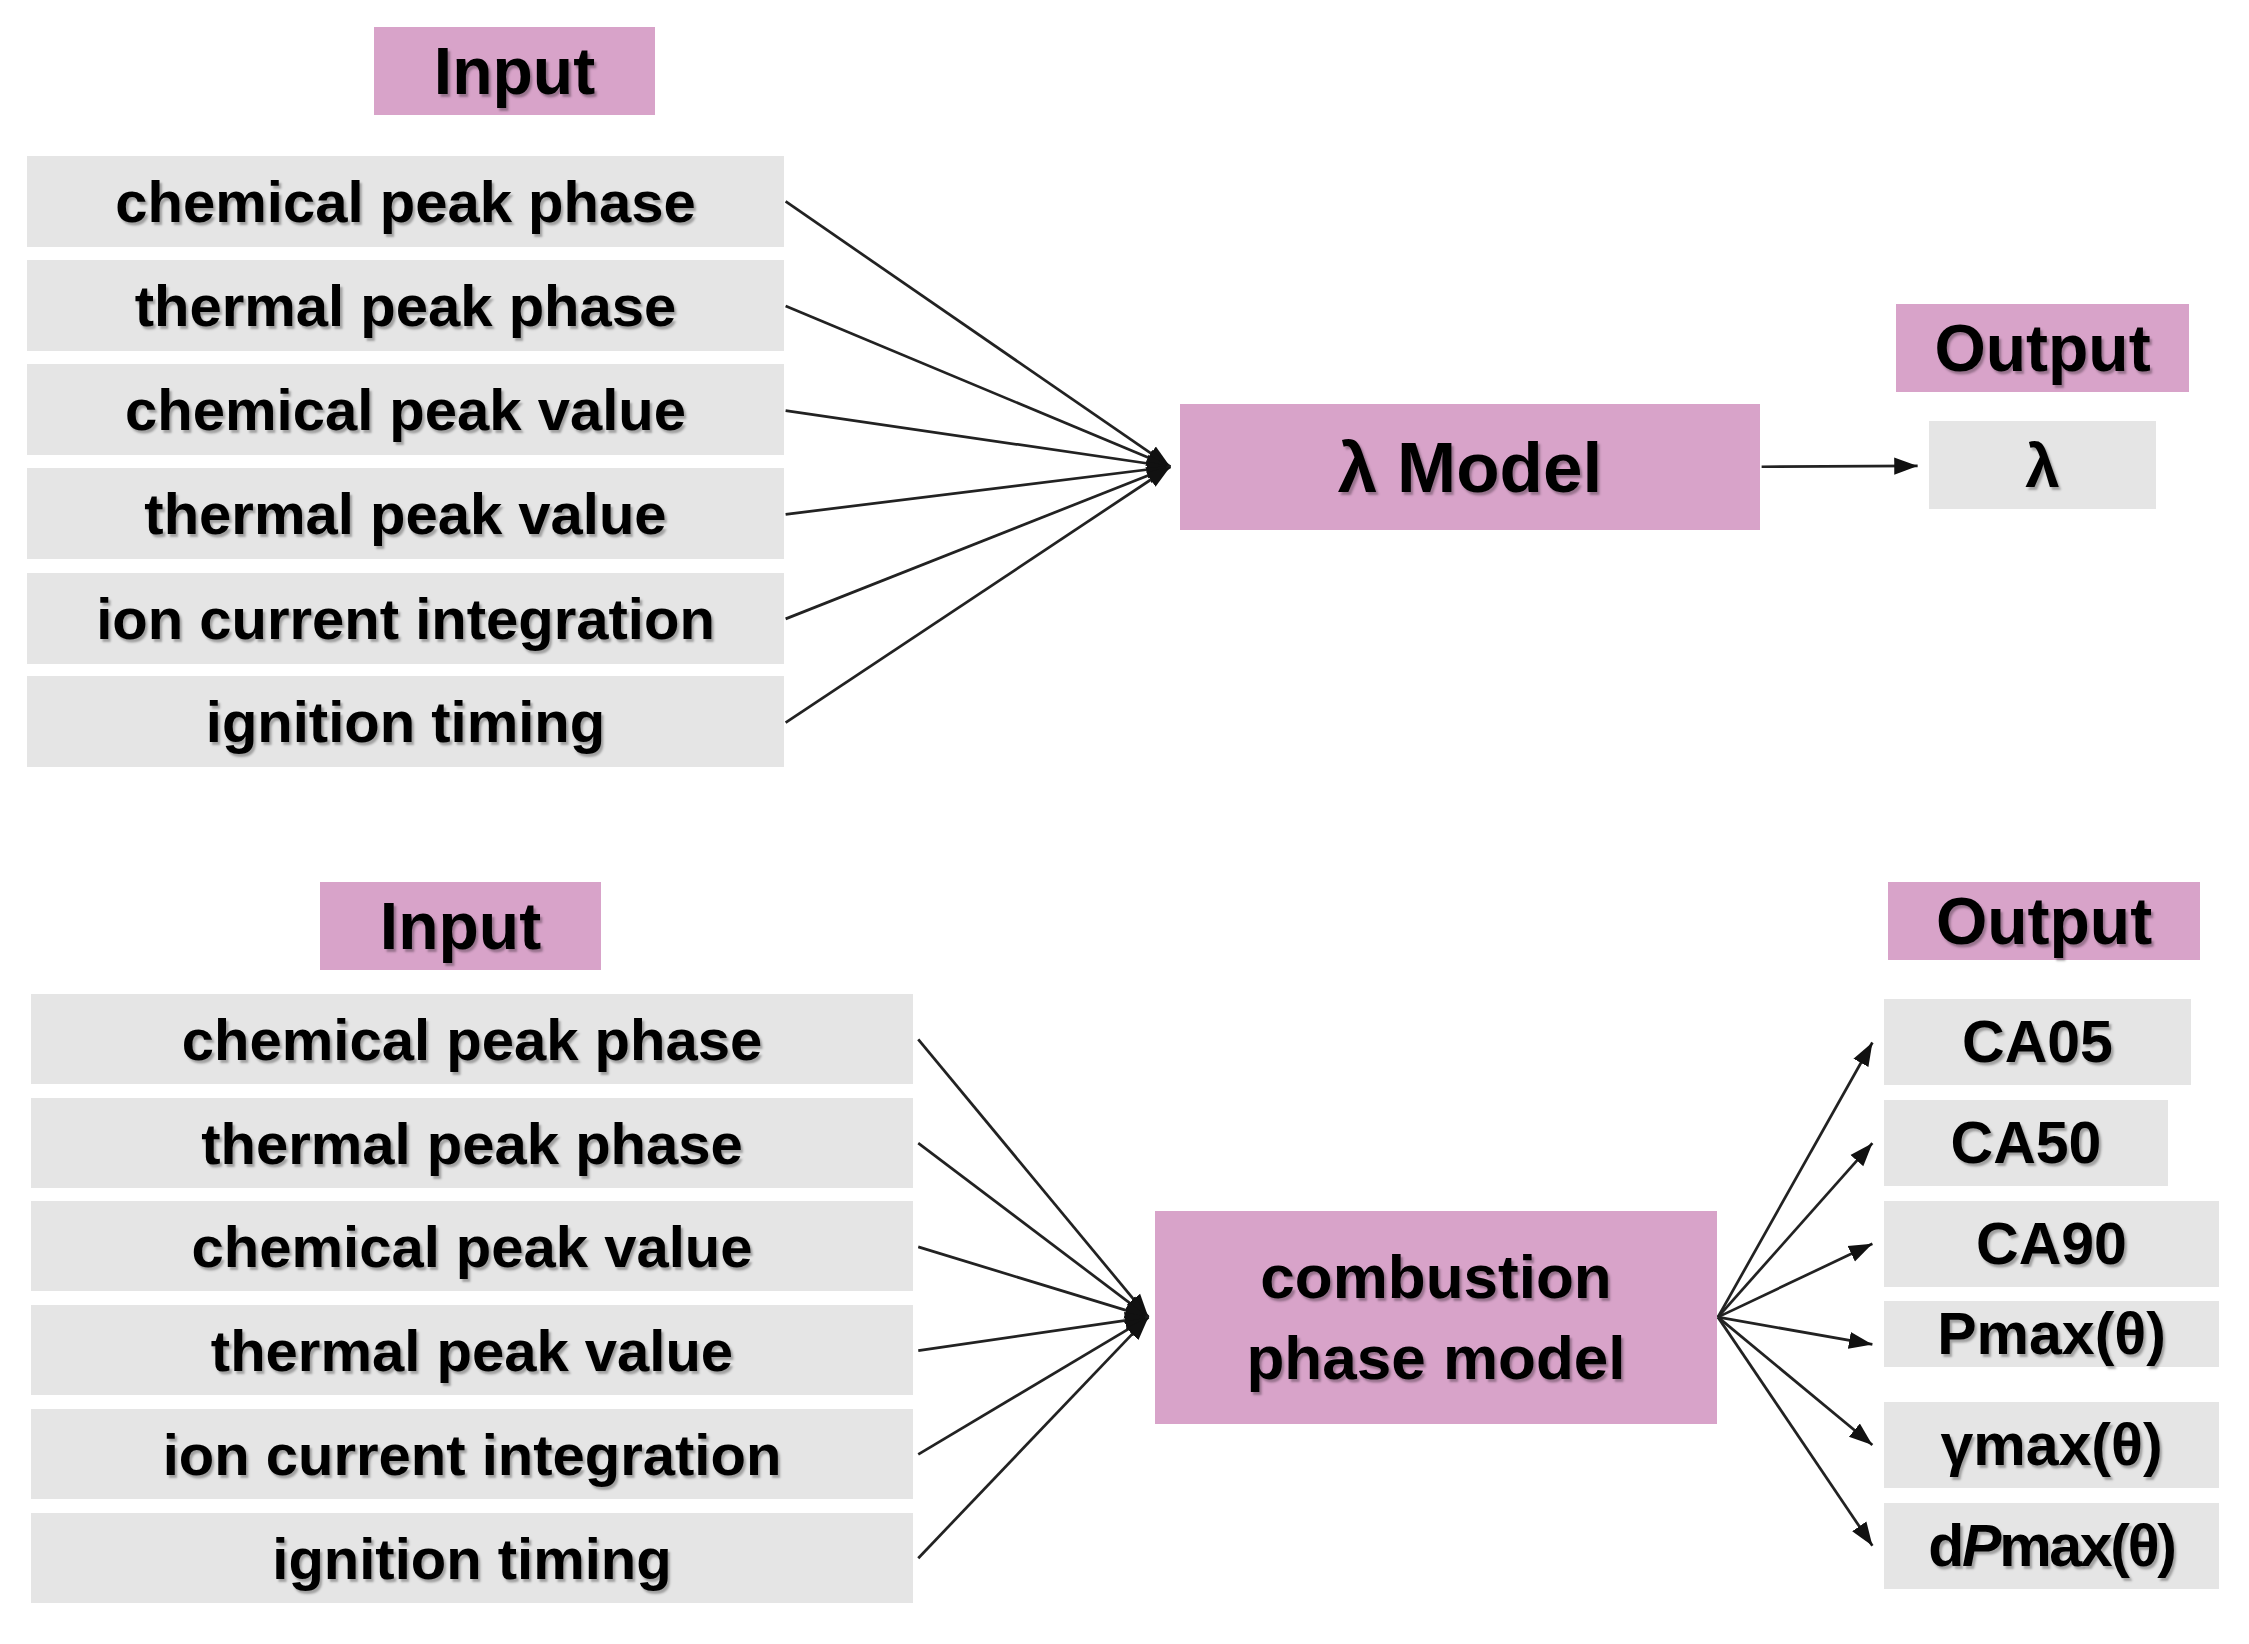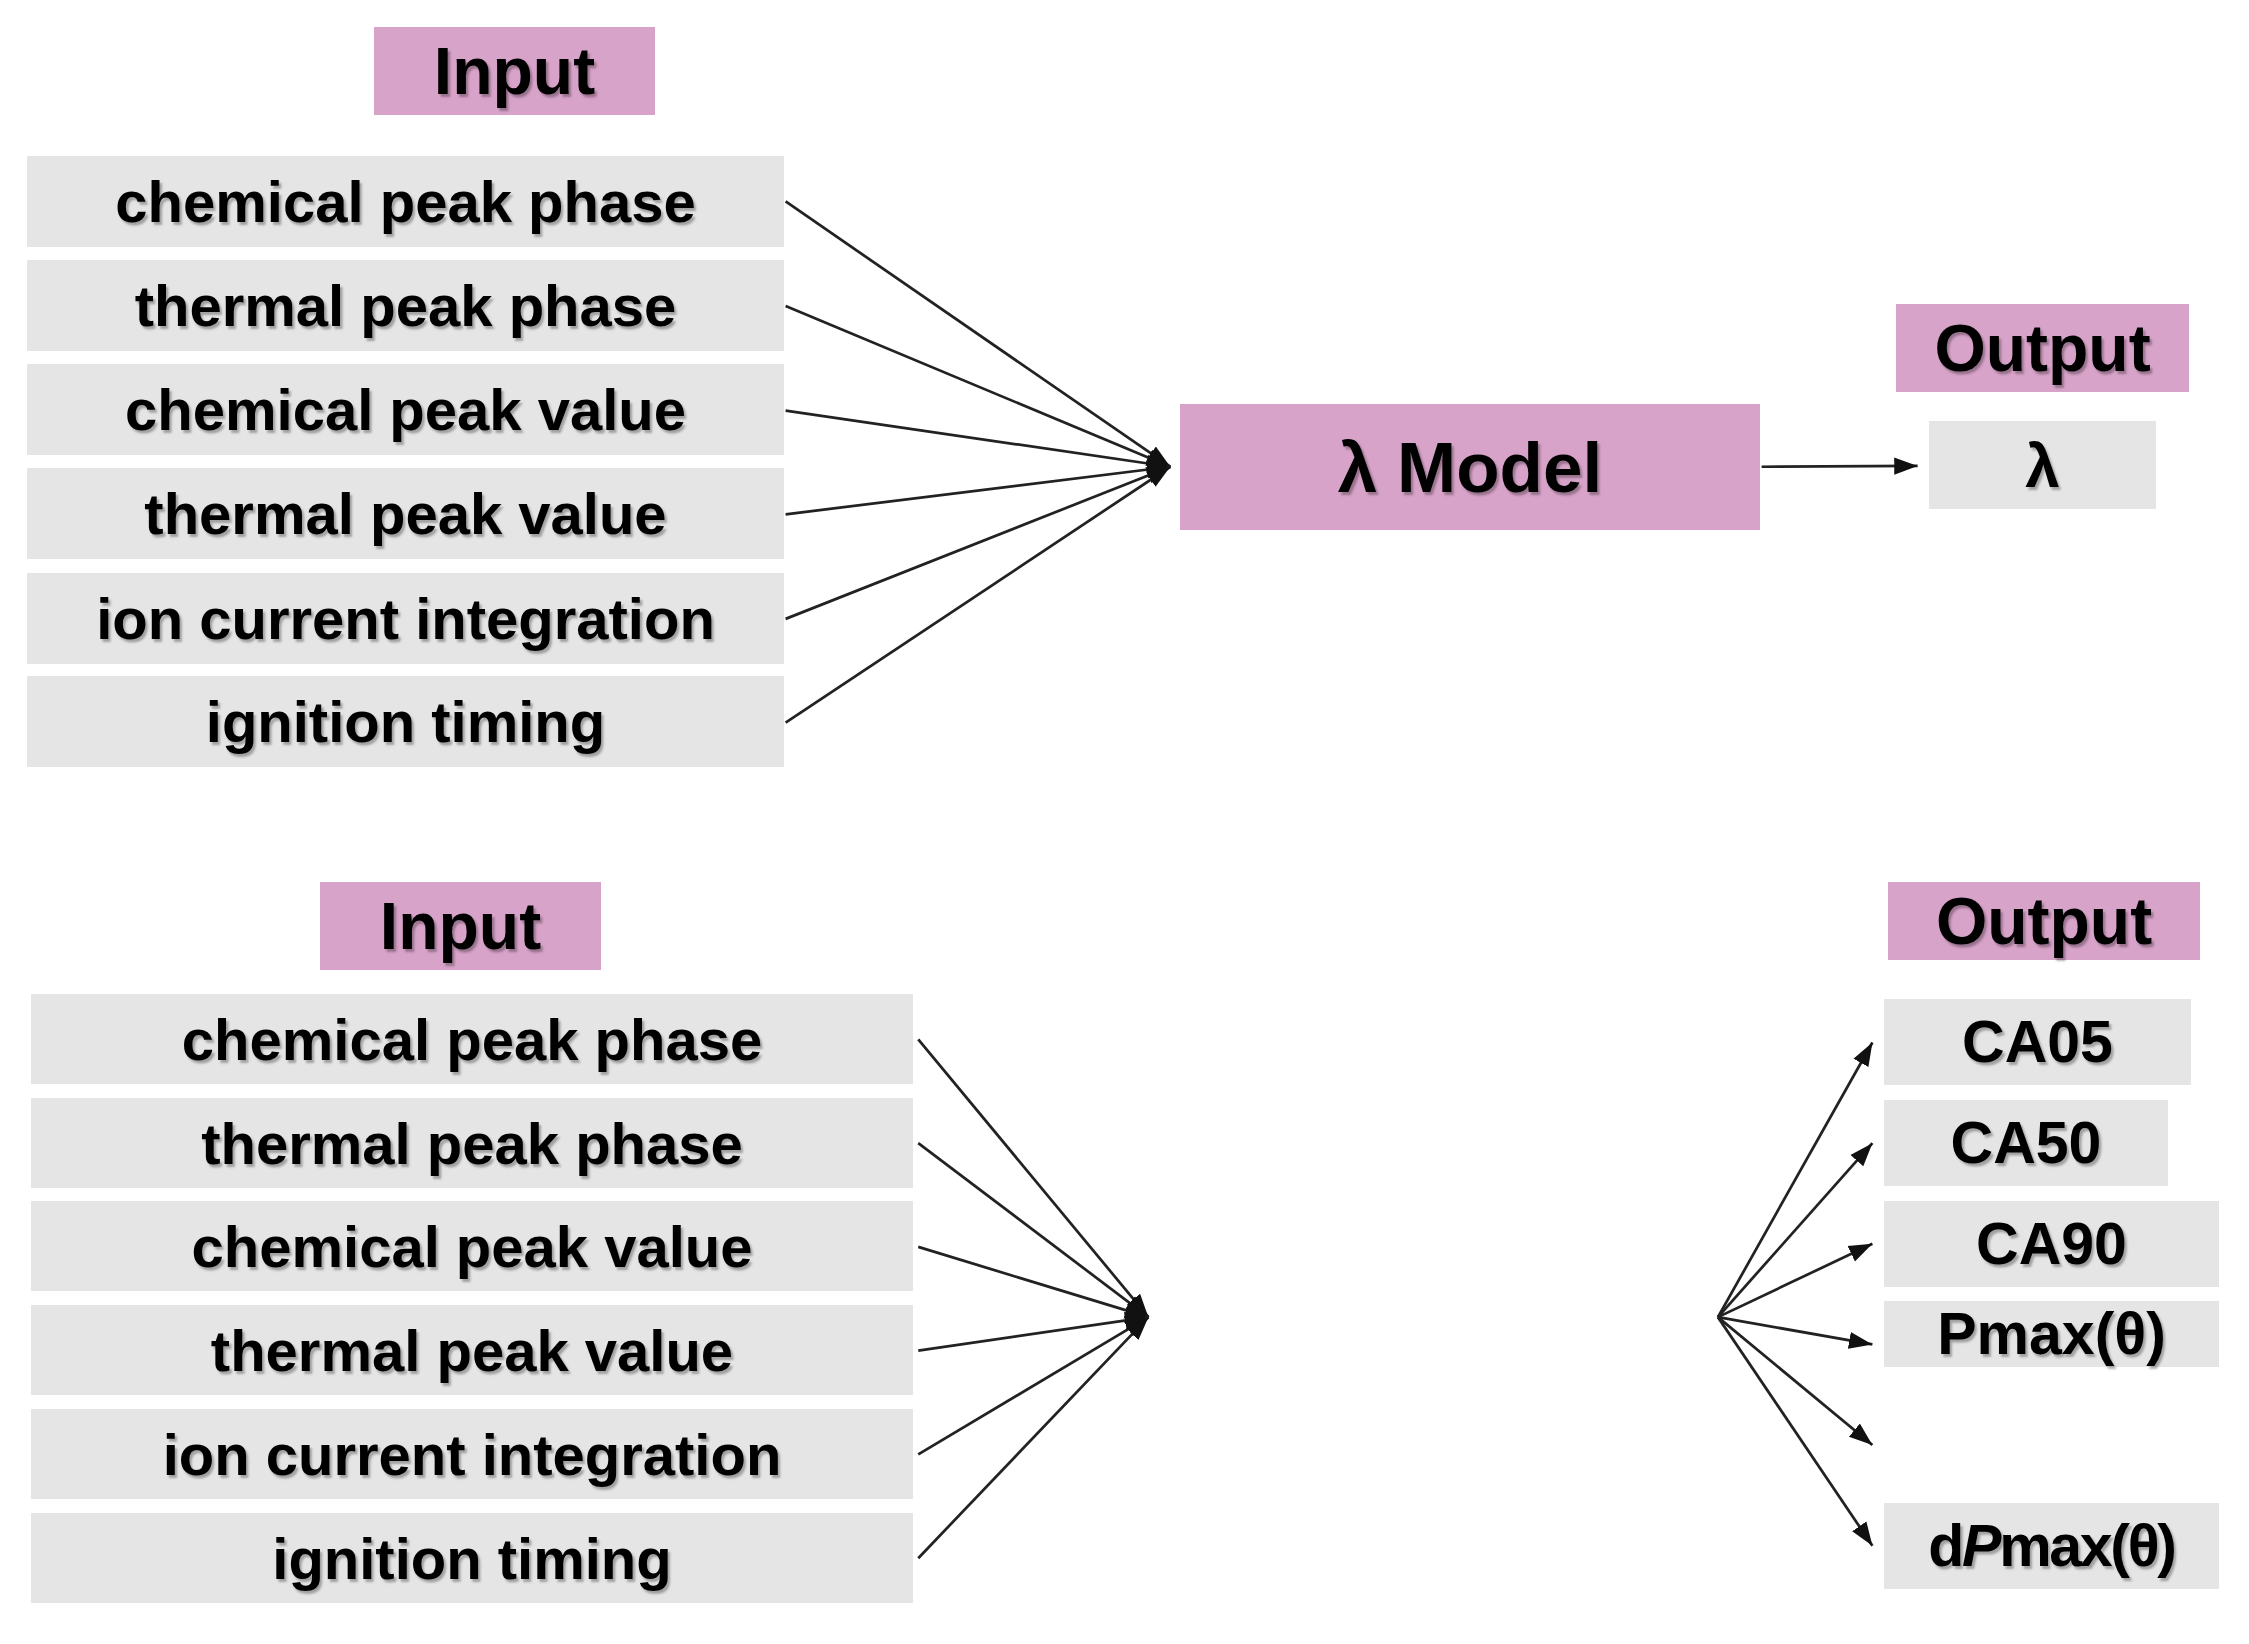--- a/index.html
+++ b/index.html
@@ -120,37 +120,44 @@
   <div class="abs yellow row shadow" style="left:31px;top:1305px;width:882px;height:90px;">
     <span>thermal peak value</span>
   </div>
   <div class="abs yellow row shadow" style="left:31px;top:1409px;width:882px;height:90px;">
     <span>ion current integration</span>
   </div>
   <div class="abs yellow row shadow" style="left:31px;top:1513px;width:882px;height:90px;">
     <span>ignition timing</span>
   </div>
 
+  <div class="abs pink model2 shadow" style="left:1155px;top:1211px;width:562px;height:213px;flex-direction:column;">
+    <span>combustion</span>
+    <span>phase model</span>
+  </div>
 
   <div class="abs pink lbl shadow" style="left:1888px;top:882px;width:312px;height:78px;">
     <span>Output</span>
   </div>
 
   <div class="abs yellow outsm shadow" style="left:1884px;top:999px;width:307px;height:86px;">
     <span>CA05</span>
   </div>
   <div class="abs yellow outsm shadow" style="left:1884px;top:1100px;width:284px;height:86px;">
     <span>CA50</span>
   </div>
   <div class="abs yellow outsm shadow" style="left:1884px;top:1201px;width:335px;height:86px;">
     <span>CA90</span>
   </div>
   <div class="abs yellow outsm shadow" style="left:1884px;top:1301px;width:335px;height:66px;">
     <span>Pmax(θ)</span>
   </div>
+  <div class="abs yellow outsm shadow" style="left:1884px;top:1402px;width:335px;height:86px;">
+    <span>γmax(θ)</span>
+  </div>
   <div class="abs yellow outsm shadow dpmax" style="left:1884px;top:1503px;width:335px;height:86px;">
     <span>d</span>
       <span class="it">P</span>
       <span>max(θ)</span>
   </div>
 
 </div>
 
 
 </body></html>

